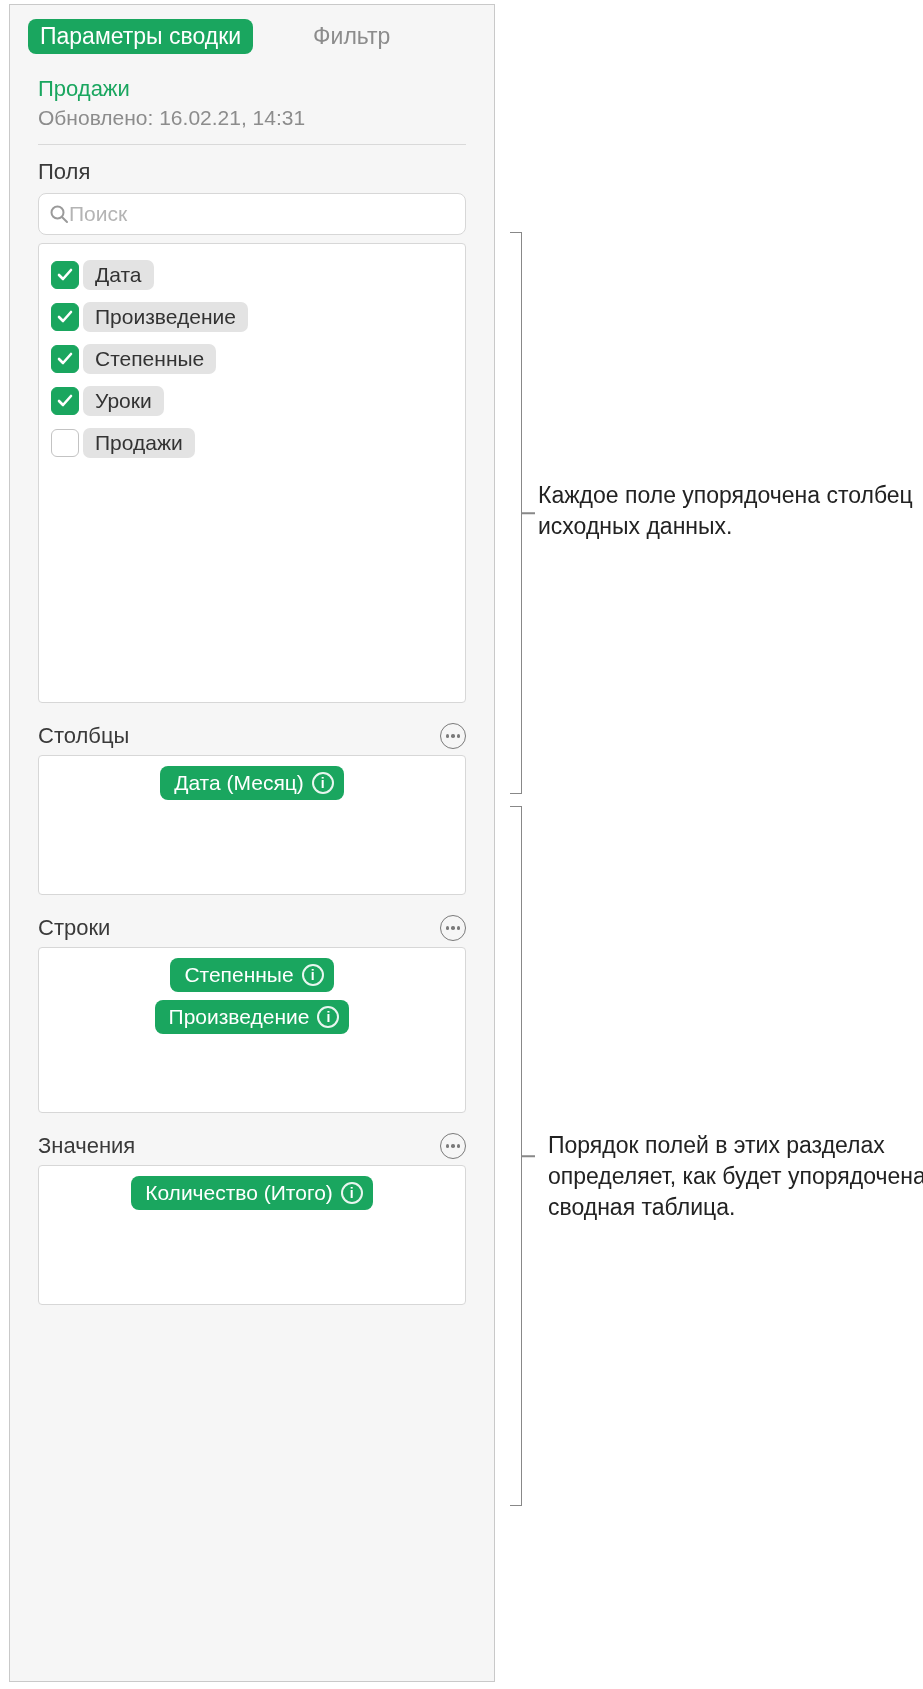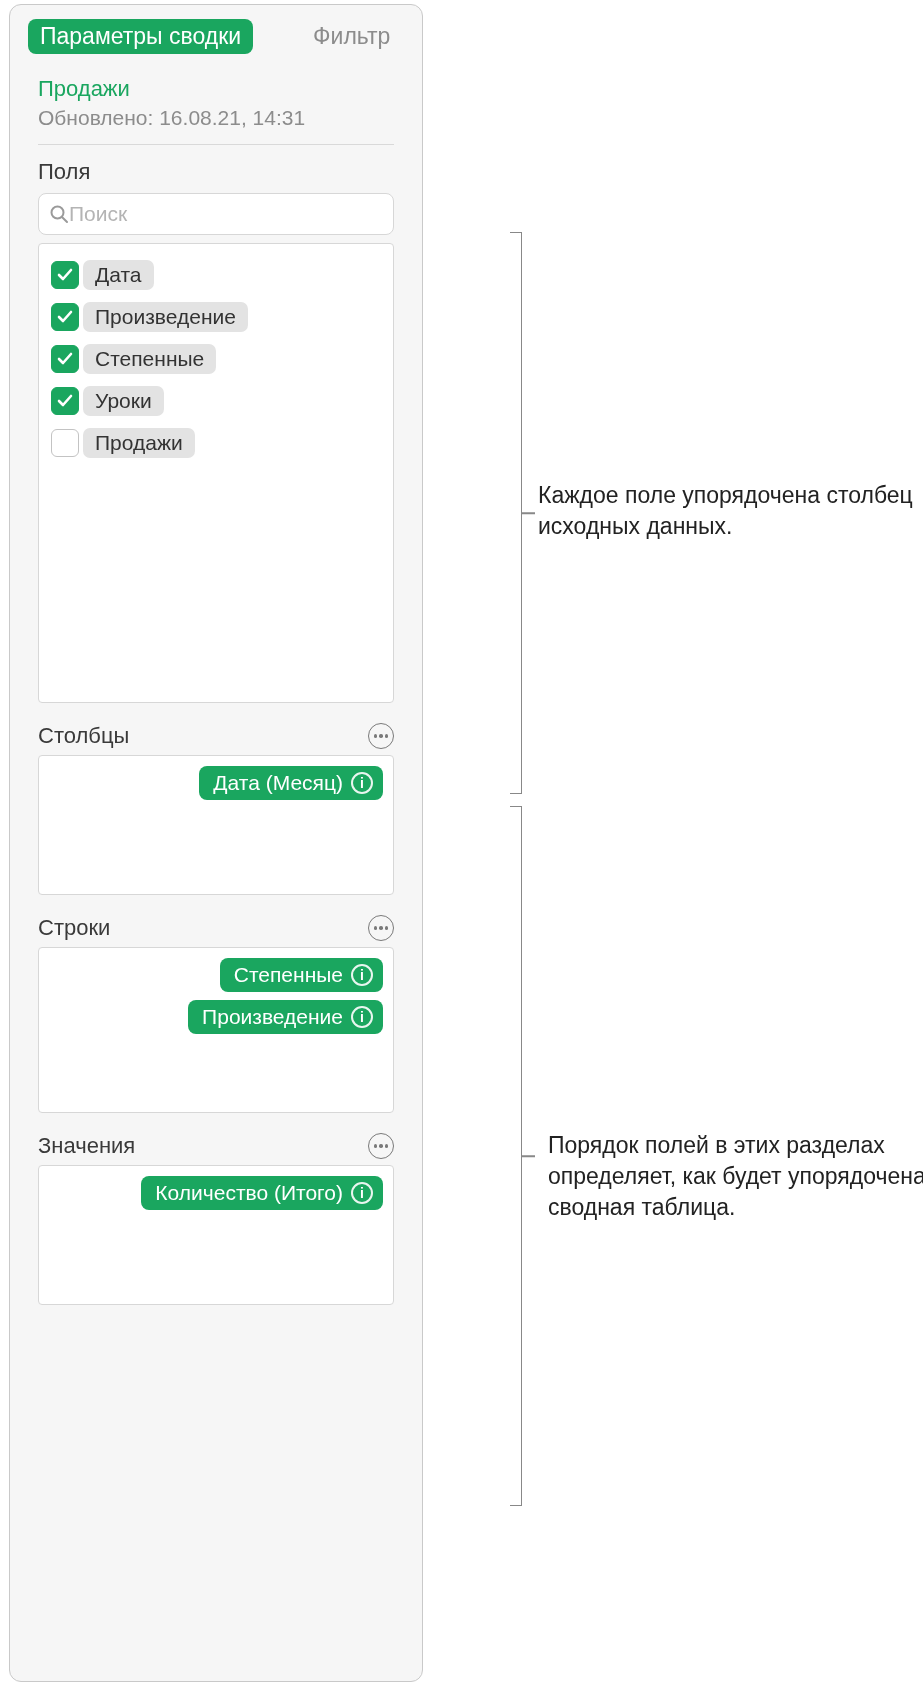--- a/index.html
+++ b/index.html
@@ -7,25 +7,25 @@
     font-family: -apple-system, "Helvetica Neue", Arial, sans-serif;
     background: #fff;
     width: 923px;
     height: 1689px;
     position: relative;
   }
   .panel {
     position: absolute;
     left: 9px;
     top: 4px;
-    width: 414px;
+    width: 486px;
     height: 1678px;
     background: #f6f6f6;
     border: 1px solid #c9c9c9;
-    border-radius: 12px;
+    border-radius: 0;
     display: flex;
     flex-direction: column;
   }
   .tabs {
     display: flex;
     gap: 60px;
     padding: 14px 18px 10px 18px;
     align-items: center;
   }
   .tab-active {
@@ -172,21 +172,21 @@
     margin: 0 1px;
   }
   .drop-well {
     background: #fff;
     border: 1px solid #d7d7d7;
     border-radius: 4px;
     min-height: 140px;
     padding: 10px;
     display: flex;
     flex-direction: column;
-    align-items: flex-end;
+    align-items: center;
     gap: 8px;
   }
   .drop-well.tall { min-height: 166px; }
   .green-pill {
     background: #1aa65f;
     color: #fff;
     font-size: 21px;
     padding: 5px 10px 5px 14px;
     border-radius: 8px;
     display: inline-flex;
@@ -243,21 +243,21 @@
 
 <div class="panel">
 
   <div class="tabs">
     <div class="tab-active">Параметры сводки</div>
     <div class="tab-inactive">Фильтр</div>
   </div>
 
   <div class="source-block">
     <div class="source-name">Продажи</div>
-    <div class="updated">Обновлено: 16.08.21, 14:31</div>
+    <div class="updated">Обновлено: 16.02.21, 14:31</div>
   </div>
 
   <div class="divider"></div>
 
   <div class="fields-block">
     <div class="label-text">Поля</div>
     <div class="search-wrap">
       <svg width="20" height="20" viewBox="0 0 20 20">
         <circle cx="8.5" cy="8.5" r="6" stroke="#9a9a9a" stroke-width="2" fill="none"></circle>
         <line x1="13.2" y1="13.2" x2="18" y2="18" stroke="#9a9a9a" stroke-width="2" stroke-linecap="round"></line>

